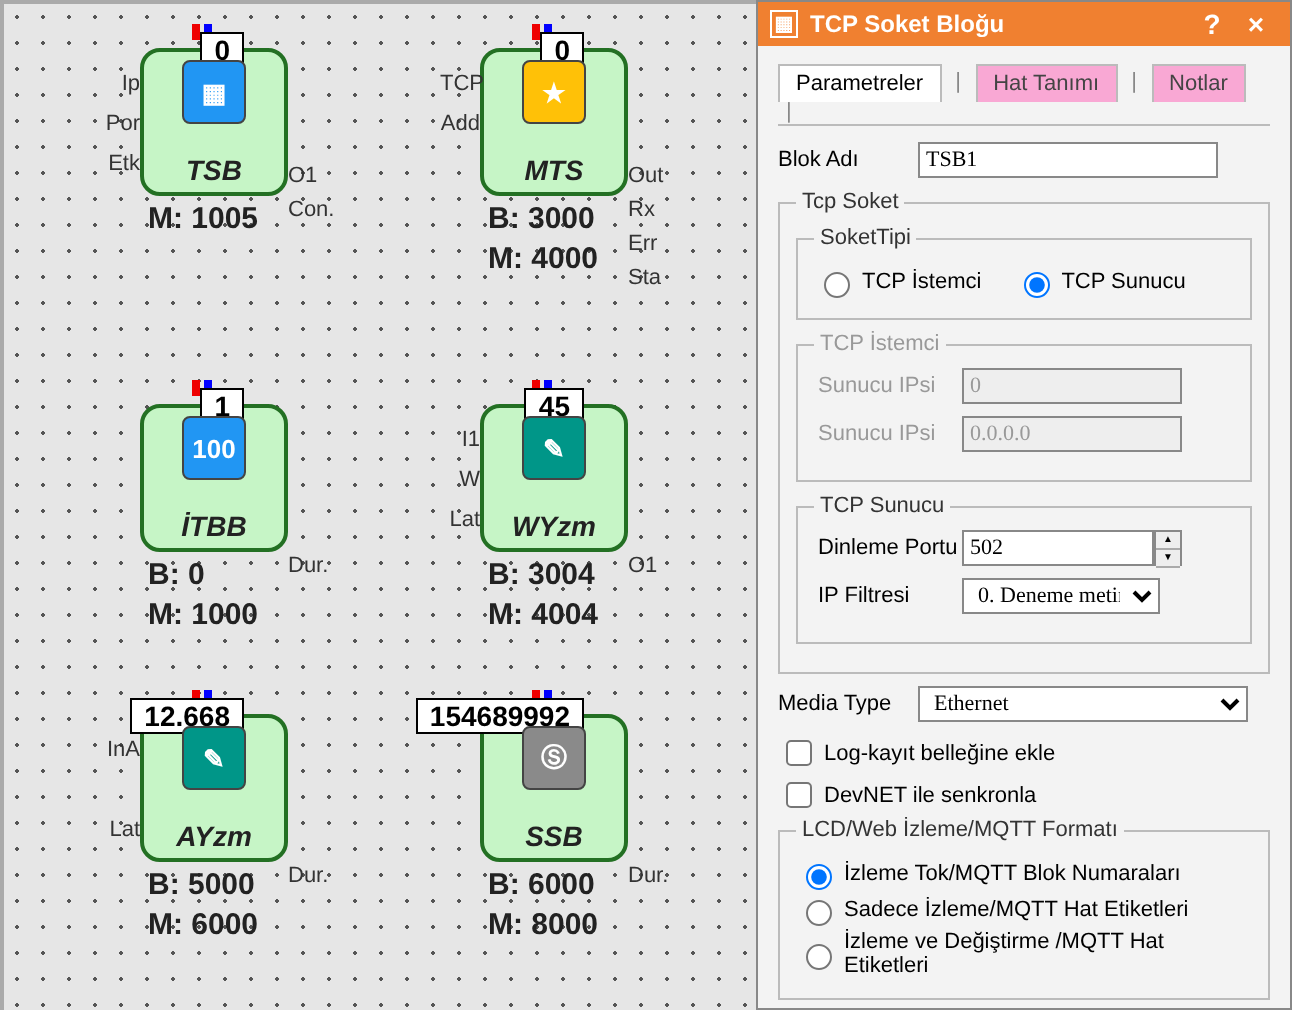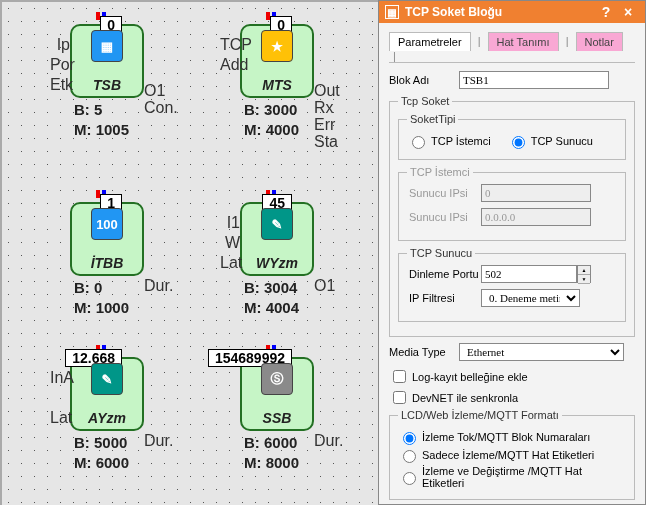--- a/index.html
+++ b/index.html
@@ -58,21 +58,21 @@
   .tag.big { top: -10px; right: 20px; }
   .led {
     position: absolute;
     top: -14px;
     width: 4px; height: 8px;
   }
   .led.red  { background: #e00; }
   .led.blue { background: #00f; }
   .port {
     position: absolute;
-    font-size: 16px; color: #333;
+    font-size: 11px; color: #333;
   }
   .port.l { left: -22px; text-align: right; width: 20px; }
   .port.r { right: -22px; text-align: left; width: 20px; margin-top: 48px; }
   .binfo {
     text-align: left;
     padding-left: 42px;
     font-size: 15px; font-weight: bold; color: #222;
     margin-top: 3px; line-height: 17px;
   }
 
@@ -150,21 +150,20 @@
       <span class="tag big">0</span>
       <div class="block-icon ic-blue">▦</div>
       <div class="block-label">TSB</div>
       <span class="port l" style="top:10px">Ip</span>
           <span class="port l" style="top:30px">Por</span>
           <span class="port l" style="top:50px">Etk</span>
           <span class="port r" style="top:8px">O1</span>
           <span class="port r" style="top:25px">Con.</span>
           <span class="port r" style="top:42px"></span>
     </div>
-    <div class="binfo">B: 5</div>
     <div class="binfo">M: 1005</div>
   </div>
       <div class="block" style="left: 200px; top: 22px;">
     <div class="block-body">
       <span class="led red" style="right:42px"></span>
       <span class="led blue" style="right:36px"></span>
       <span class="tag big">0</span>
       <div class="block-icon ic-gold">★</div>
       <div class="block-label">MTS</div>
       <span class="port l" style="top:10px">TCP</span>

